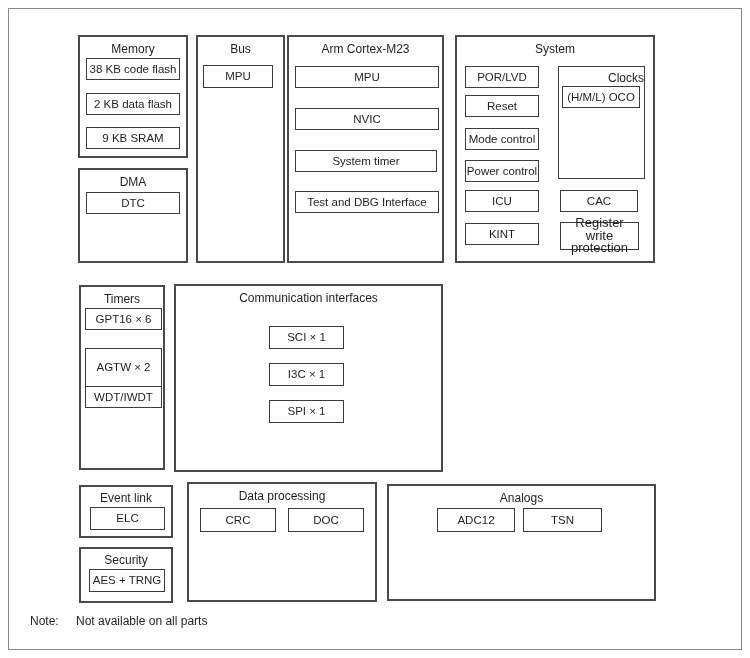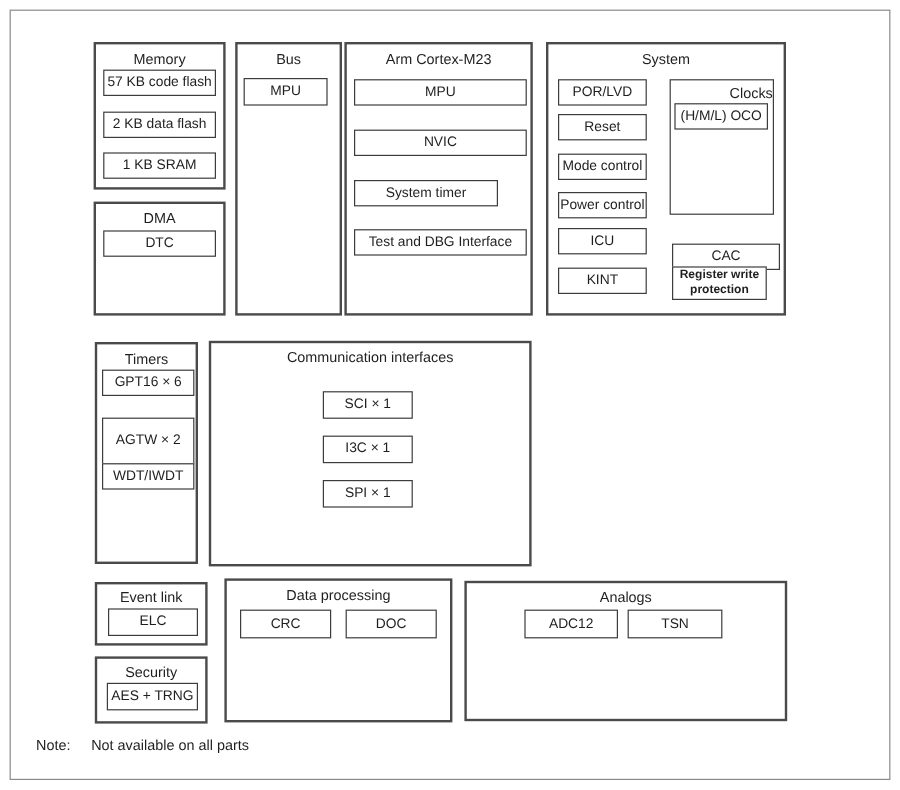--- a/index.html
+++ b/index.html
@@ -35,21 +35,21 @@
     border: 1.5px solid #3c3c3c;
     background: #ffffff;
     display: flex;
     align-items: center;
     justify-content: center;
     text-align: center;
     font-size: 11.5px;
     line-height: 12.5px;
     white-space: nowrap;
   }
-  .chip.wrap { white-space: normal; font-size: 10px; font-weight: bold; }
+  .chip.wrap { white-space: normal; font-size: 13px; }
   .subbox {
     position: absolute;
     border: 1.5px solid #3c3c3c;
     background: #ffffff;
   }
   .note {
     position: absolute;
     top: 614px; left: 0;
     font-size: 12px;
     line-height: 14px;
@@ -57,58 +57,58 @@
   .note .note-label { position: absolute; left: 30px; top: 0; white-space: nowrap; }
   .note .note-text  { position: absolute; left: 76px; top: 0; white-space: nowrap; }
 </style>
 </head>
 <body>
 
 <div class="frame"></div>
 
 <section class="box" style="left:78px;top:35px;width:110px;height:123px">
   <div class="box-title">Memory</div>
-  <div class="chip" style="left:6px;top:21px;width:94px;height:22px">57 KB code flash</div>
+  <div class="chip" style="left:6px;top:21px;width:94px;height:22px">38 KB code flash</div>
   <div class="chip" style="left:6px;top:56px;width:94px;height:22px">2 KB data flash</div>
-  <div class="chip" style="left:6px;top:90px;width:94px;height:22px">1 KB SRAM</div>
+  <div class="chip" style="left:6px;top:90px;width:94px;height:22px">9 KB SRAM</div>
 </section>
 
 <section class="box" style="left:78px;top:168px;width:110px;height:95px">
   <div class="box-title">DMA</div>
   <div class="chip" style="left:6px;top:22px;width:94px;height:22px">DTC</div>
 </section>
 
 <section class="box" style="left:196px;top:35px;width:89px;height:228px">
   <div class="box-title">Bus</div>
   <div class="chip" style="left:5px;top:28px;width:70px;height:23px">MPU</div>
 </section>
 
 <section class="box" style="left:287px;top:35px;width:157px;height:228px">
   <div class="box-title">Arm Cortex-M23</div>
   <div class="chip" style="left:6px;top:29px;width:144px;height:22px">MPU</div>
   <div class="chip" style="left:6px;top:71px;width:144px;height:22px">NVIC</div>
-  <div class="chip" style="left:6px;top:113px;width:120px;height:22px">System timer</div>
+  <div class="chip" style="left:6px;top:113px;width:142px;height:22px">System timer</div>
   <div class="chip" style="left:6px;top:154px;width:144px;height:22px">Test and DBG Interface</div>
 </section>
 
 <section class="box" style="left:455px;top:35px;width:200px;height:228px">
   <div class="box-title">System</div>
   <div class="chip" style="left:8px;top:29px;width:74px;height:22px">POR/LVD</div>
   <div class="chip" style="left:8px;top:58px;width:74px;height:22px">Reset</div>
   <div class="chip" style="left:8px;top:91px;width:74px;height:22px">Mode control</div>
   <div class="chip" style="left:8px;top:123px;width:74px;height:22px">Power control</div>
   <div class="chip" style="left:8px;top:153px;width:74px;height:22px">ICU</div>
   <div class="chip" style="left:8px;top:186px;width:74px;height:22px">KINT</div>
 
   <div class="subbox" style="left:101px;top:29px;width:87px;height:113px">
     <div class="box-title" style="padding-top:4px;text-align:right;">Clocks</div>
     <div class="chip" style="left:3px;top:19px;width:78px;height:22px;border-width:1px">(H/M/L) OCO</div>
   </div>
 
-  <div class="chip" style="left:103px;top:166px;width:90px;height:22px">CAC</div>
+  <div class="chip" style="left:103px;top:153px;width:78px;height:22px">CAC</div>
   <div class="chip wrap" style="left:103px;top:185px;width:79px;height:28px">Register write protection</div>
 </section>
 
 <section class="box" style="left:79px;top:285px;width:86px;height:185px">
   <div class="box-title">Timers</div>
   <div class="chip" style="left:4px;top:21px;width:77px;height:22px">GPT16 × 6</div>
   <div class="chip" style="left:4px;top:61px;width:77px;height:39px">AGTW × 2</div>
   <div class="chip" style="left:4px;top:99px;width:77px;height:22px">WDT/IWDT</div>
 </section>
 

